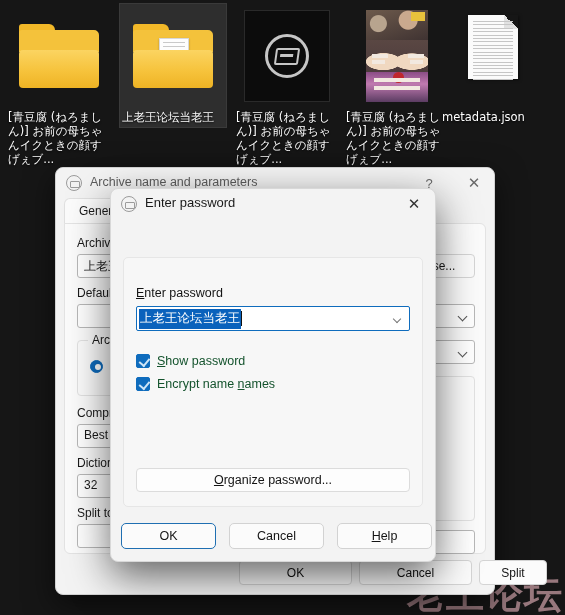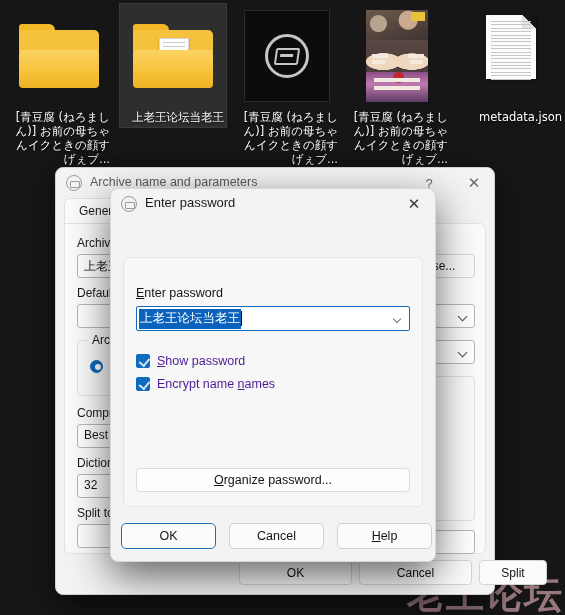--- a/index.html
+++ b/index.html
@@ -19,21 +19,21 @@
 
   
   #desktop {
     position: absolute; left: 0; top: 0;
     width: 565px; height: 180px;
   }
   .icon-cell {
     position: absolute;
     width: 106px;
     top: 4px;
-    text-align: right;
+    text-align: left;
     padding: 4px 2px 3px 2px;
   }
   .icon-cell.selected {
     background: #2e2e2e;
     outline: 1px solid #3a3a3a;
   }
   .thumb {
     width: 96px; height: 96px;
     margin: 0 auto;
     position: relative;
@@ -289,21 +289,21 @@
     width:1px; height:15px; background:#111; margin-left:0px;
   }
   #pw-input .chev {
     position:absolute; right:9px; top:9px;
     width:6px; height:6px;
     border-right:1.4px solid #777; border-bottom:1.4px solid #777;
     transform:rotate(45deg);
   }
   .cbrow {
     position:absolute; display:flex; gap:7px;
-    font-size:12.5px; color:#4c1d95;
+    font-size:12.5px; color:#14532d;
   }
   .cbox {
     width:14px; height:14px; border-radius:2px;
     background:#0f6cbd; border:1px solid #0f6cbd;
     position:relative; flex:none;
   }
   .cbox::after{
     content:""; position:absolute; left:3.6px; top:1.4px;
     width:4.5px; height:8px;
     border-right:2px solid #cfe5f7; border-bottom:2px solid #cfe5f7;
@@ -385,21 +385,21 @@
           <div class="txt" style="left:6px;  top:50px; width:13px;"></div>
           <div class="txt" style="left:42px; top:44px; width:16px;"></div>
           <div class="txt" style="left:44px; top:50px; width:13px;"></div>
           <div class="txt" style="left:8px;  top:68px; width:46px;"></div>
           <div class="txt" style="left:8px;  top:76px; width:46px;"></div>
         </div>
       </div>
       <div class="icon-label">[青豆腐 (ねろましん)] お前の母ちゃんイクときの顔すげぇブ...</div>
     </div>
 
-    <div class="icon-cell" style="left:458px;">
+    <div class="icon-cell" style="left:440px;">
       <div class="thumb">
         <div class="jsonfile">
           <div class="fold"></div>
           <div class="lines">
             <i></i>
               <i></i>
               <i></i>
               <i></i>
               <i></i>
               <i></i>

